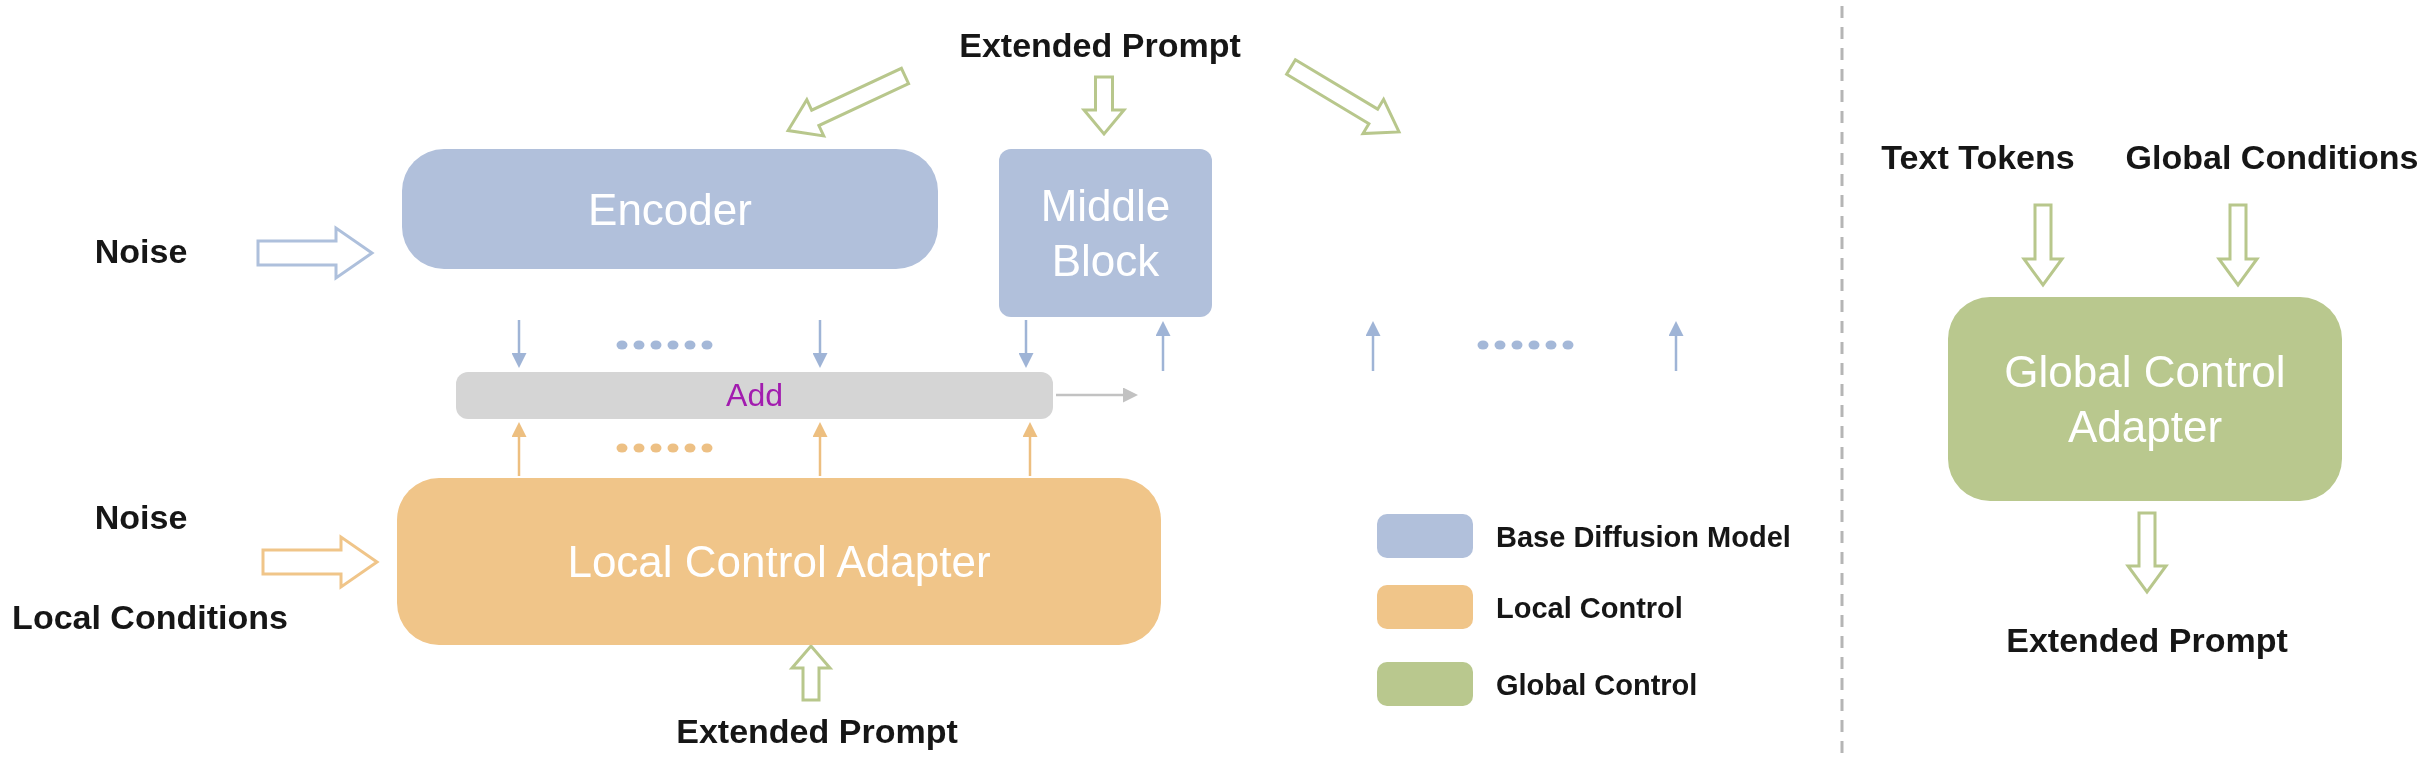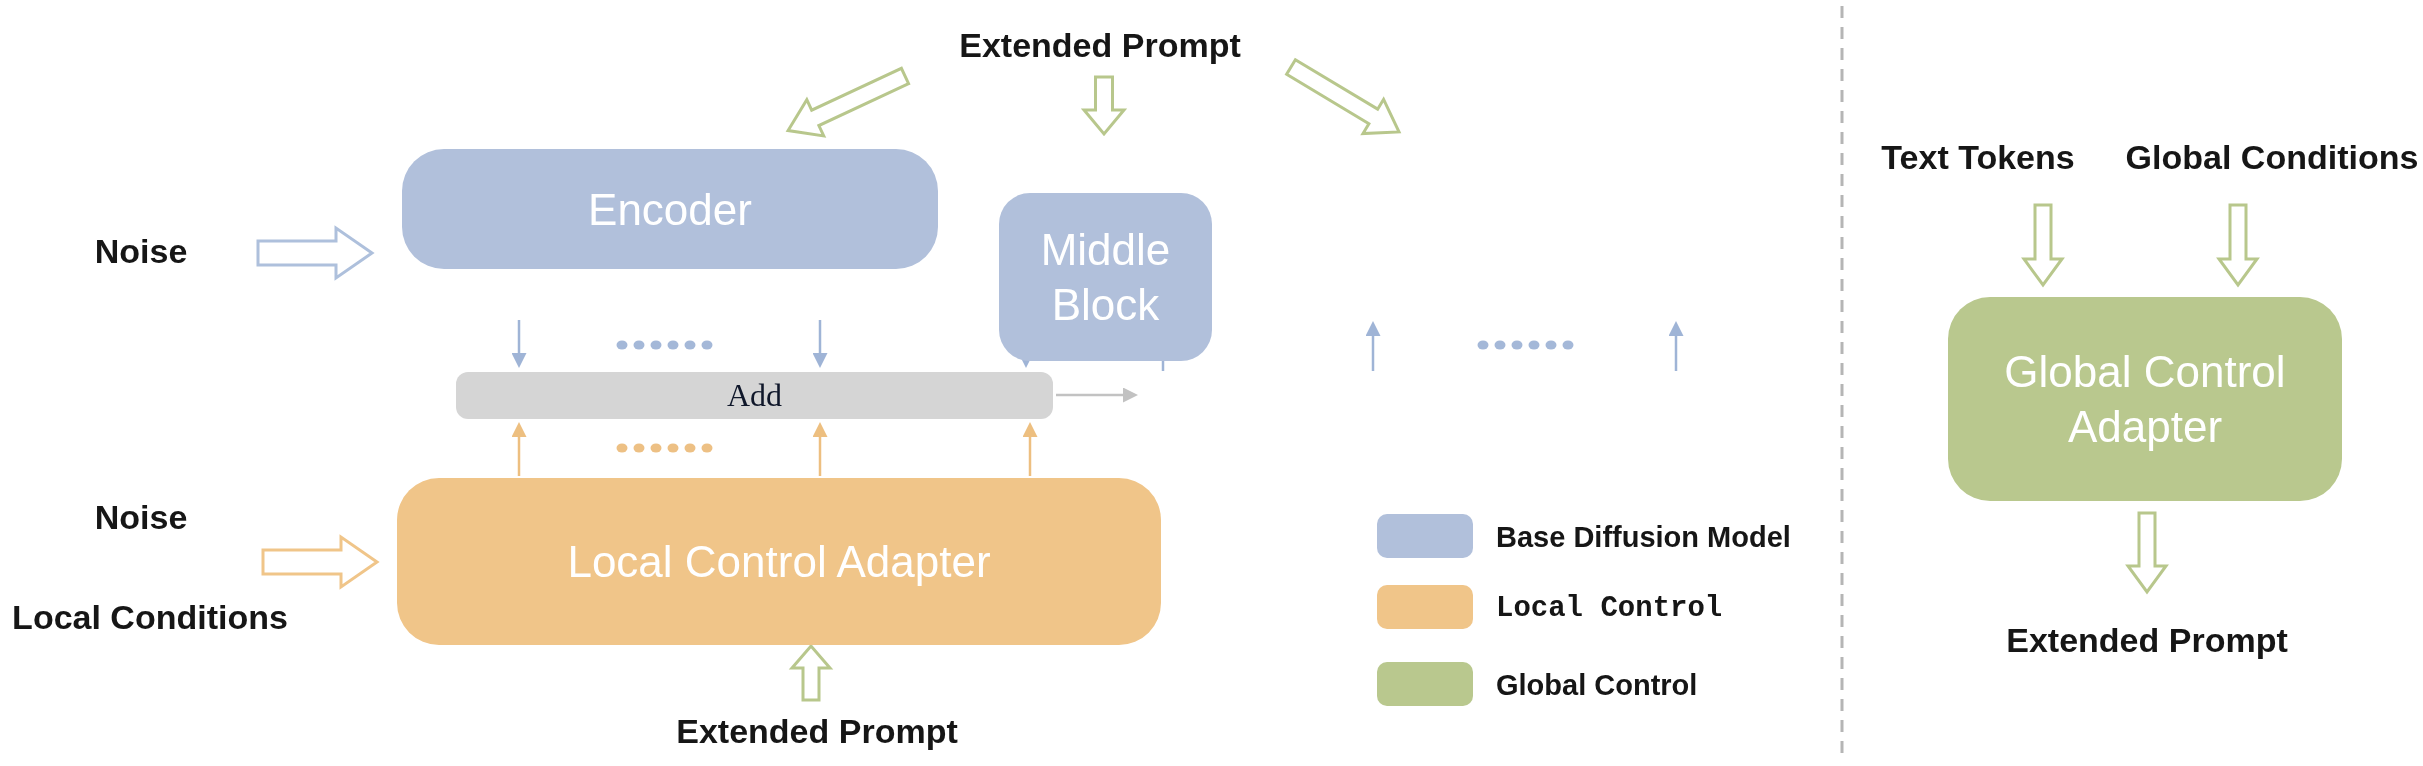--- a/index.html
+++ b/index.html
@@ -11,21 +11,21 @@
   .block{
     position:absolute;display:flex;align-items:center;justify-content:center;
     color:#fff;text-align:center;font-size:44px;font-weight:400;line-height:1.25;
   }
   .blue{background:var(--base-blue);}
   .orange{background:var(--local-orange);}
   .green{background:var(--global-green);}
   .r-big{border-radius:42px;}
   .bar{
     position:absolute;display:flex;align-items:center;justify-content:center;
-    background:var(--bar-gray);color:#0f172a;font-size:32px;font-weight:400;border-radius:12px;font-family:Liberation Serif, serif;
+    background:var(--bar-gray);color:#a21caf;font-size:32px;font-weight:400;border-radius:12px;
   }
   .lbl{
     position:absolute;transform:translate(-50%,-50%);
     color:var(--text-black);font-size:34px;font-weight:600;white-space:nowrap;
   }
   .legend-label{
     position:absolute;transform:translate(0,-50%);
     color:var(--text-black);font-size:29px;font-weight:600;white-space:nowrap;
   }
   .swatch{position:absolute;width:96px;height:44px;border-radius:10px;}
@@ -116,21 +116,21 @@
     <path class="ho ho-green" d="M0,-8.5 L33,-8.5 L33,-20 L57,0 L33,20 L33,8.5 L0,8.5 Z" transform="translate(1104,77) rotate(90)"></path>
     <path class="ho ho-green" d="M0,-8.5 L96,-8.5 L96,-20 L126,0 L96,20 L96,8.5 L0,8.5 Z" transform="translate(1291,67) rotate(31)"></path>
     <path class="ho ho-green" d="M0,-8 L32,-8 L32,-19 L54,0 L32,19 L32,8 L0,8 Z" transform="translate(811,700) rotate(-90)"></path>
 
     <path class="ho ho-green" d="M0,-8 L54,-8 L54,-19 L80,0 L54,19 L54,8 L0,8 Z" transform="translate(2043,205) rotate(90)"></path>
     <path class="ho ho-green" d="M0,-8 L54,-8 L54,-19 L80,0 L54,19 L54,8 L0,8 Z" transform="translate(2238,205) rotate(90)"></path>
     <path class="ho ho-green" d="M0,-8 L53,-8 L53,-19 L79,0 L53,19 L53,8 L0,8 Z" transform="translate(2147,513) rotate(90)"></path>
   </svg>
 
   <div class="block blue r-big" style="left:402px;top:149px;width:536px;height:120px;">Encoder</div>
-  <div class="block blue" style="left:999px;top:149px;width:213px;height:168px;border-radius:31px;padding:0 18px;box-sizing:border-box;margin-top:44px;">Middle Block</div>
+  <div class="block blue" style="left:999px;top:149px;width:213px;height:168px;border-radius:12px;padding:0 18px;box-sizing:border-box;">Middle Block</div>
 
   <div class="bar" style="left:456px;top:372px;width:597px;height:47px;">Add</div>
 
   <div class="block orange r-big" style="left:397px;top:478px;width:764px;height:167px;">Local Control Adapter</div>
   <div class="block green r-big" style="left:1948px;top:297px;width:394px;height:204px;padding:12px 30px;box-sizing:border-box;">Global Control Adapter</div>
 
   <div class="lbl" style="left:1100px;top:45px;">Extended Prompt</div>
   <div class="lbl" style="left:141px;top:251px;">Noise</div>
   <div class="lbl" style="left:141px;top:517px;">Noise</div>
   <div class="lbl" style="left:150px;top:617px;">Local Conditions</div>
@@ -138,19 +138,19 @@
 
   <div class="lbl" style="left:1978px;top:157px;">Text Tokens</div>
   <div class="lbl" style="left:2272px;top:157px;">Global Conditions</div>
   <div class="lbl" style="left:2147px;top:640px;">Extended Prompt</div>
 
   <div>
     <div class="swatch blue" style="left:1377px;top:514px;"></div>
     <span class="legend-label" style="left:1496px;top:537px;">Base Diffusion Model</span>
 
     <div class="swatch orange" style="left:1377px;top:585px;"></div>
-    <span class="legend-label" style="left:1496px;top:608px;font-family:Liberation Mono, monospace;">Local Control</span>
+    <span class="legend-label" style="left:1496px;top:608px;">Local Control</span>
 
     <div class="swatch green" style="left:1377px;top:662px;"></div>
     <span class="legend-label" style="left:1496px;top:685px;">Global Control</span>
   </div>
 
 </div>
 
 </body></html>

